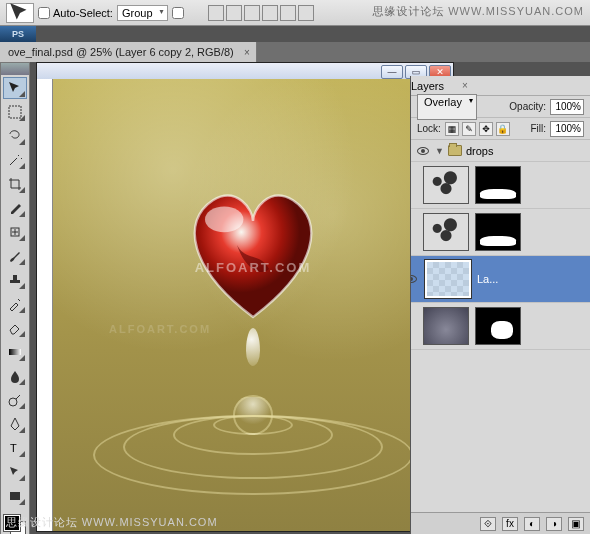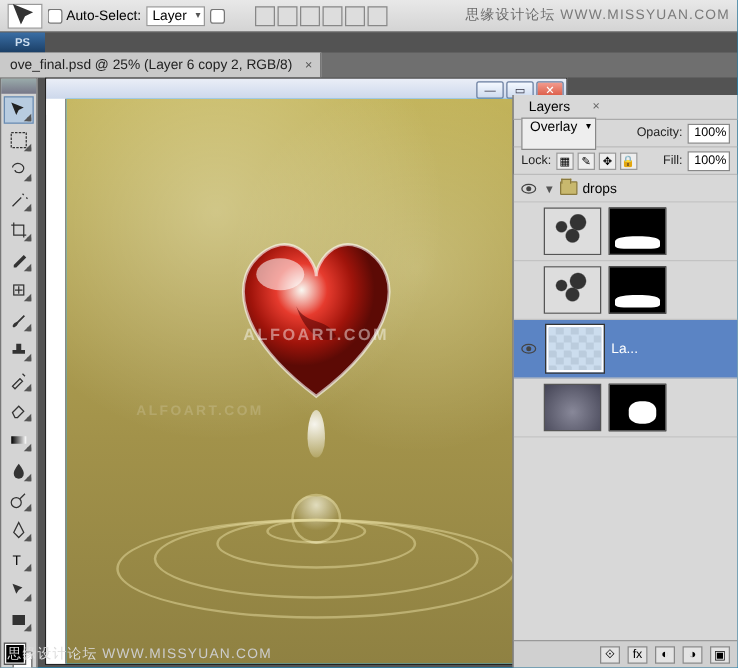--- a/index.html
+++ b/index.html
@@ -67,41 +67,41 @@
 .tool { width:24px; height:22px; display:flex; align-items:center; justify-content:center; border:1px solid transparent; color:#333; position:relative; }
 .tool.active { background:#b8cce0; border:1px solid #6a8bb0; }
 .tool .corner { position:absolute; right:1px; bottom:1px; width:0; height:0; border:3px solid transparent; border-right-color:#555; border-bottom-color:#555; }
 .tool svg { width:16px; height:16px; }
 .color-swatches { width:26px; height:26px; position:relative; margin-top:4px; }
 .sw-fg { position:absolute; left:2px; top:2px; width:16px; height:16px; background:#000; border:1px solid #fff; outline:1px solid #555; }
 .sw-bg { position:absolute; right:2px; bottom:2px; width:16px; height:16px; background:#fff; border:1px solid #555; }
 
 
 .layers-panel { position:absolute; right:0; top:76px; width:180px; bottom:0; background:#d8d8d8; border-left:1px solid #555; display:flex; flex-direction:column; }
-.panel-tab { height:20px; background:#d8d8d8; border-bottom:1px solid #aaa; display:flex; align-items:center; padding:0 12px; gap:18px; }
+.panel-tab { height:20px; background:#d8d8d8; border-bottom:1px solid #aaa; display:flex; align-items:center; padding:0 0; gap:18px; }
 .panel-tab .lbl { font-size:11px; }
 .panel-tab .x { font-size:10px; color:#666; }
 .panel-row { height:22px; display:flex; align-items:center; padding:0 6px; gap:4px; border-bottom:1px solid #bbb; }
 .panel-row .select { border:1px solid #888; background:#eee; padding:1px 14px 11px 6px; flex:0 0 auto; position:relative; }
 .panel-row .select::after { content:"▾"; position:absolute; right:3px; font-size:8px; }
 .panel-row .lbl { font-size:10px; color:#222; }
 .panel-row input[type=text] { width:34px; height:16px; border:1px solid #888; font-size:10px; text-align:right; padding-right:2px; }
 .lock-icons { display:flex; gap:3px; }
 .lock-icons span { width:14px; height:14px; border:1px solid #999; background:#eee; display:flex; align-items:center; justify-content:center; font-size:9px; }
 
 .layer-tree { flex:1; overflow:auto; background:#d8d8d8; }
 .group-row { height:22px; display:flex; align-items:center; gap:4px; padding:0 4px; border-bottom:1px solid #c3c3c3; }
 .vis { width:16px; height:16px; display:flex; align-items:center; justify-content:center; }
 .vis .eye { width:12px; height:8px; border:1px solid #444; border-radius:50%; position:relative; }
 .vis .eye::after { content:""; position:absolute; left:3px; top:1px; width:4px; height:4px; background:#444; border-radius:50%; }
 .tw { font-size:9px; color:#555; }
 .folder { width:14px; height:11px; background:#c8b86e; border:1px solid #8a7a3e; border-radius:1px; position:relative; }
 .folder::before { content:""; position:absolute; left:0; top:-3px; width:6px; height:3px; background:#c8b86e; border:1px solid #8a7a3e; border-bottom:none; }
 
-.layer-row { display:flex; align-items:center; gap:6px; padding:4px 4px 4px 24px; border-bottom:1px solid #c3c3c3; }
+.layer-row { display:flex; align-items:center; gap:6px; padding:4px 4px 4px 12px; border-bottom:1px solid #c3c3c3; }
 .layer-row.selected { background:#5b84c4; color:#fff; }
 .thumb { width:46px; height:38px; border:1px solid #555; background:#fff; flex-shrink:0; display:flex; align-items:center; justify-content:center; overflow:hidden; }
 .thumb.checker { background:
   conic-gradient(#ccc 25%, #fff 0 50%, #ccc 0 75%, #fff 0) 0 0/12px 12px; }
 .mask-thumb { width:46px; height:38px; border:1px solid #555; background:#000; position:relative; flex-shrink:0; }
 .mask-thumb::after { content:""; position:absolute; left:10%; right:10%; top:60%; bottom:10%; background:#fff; border-radius:40% 40% 20% 20%; }
 .thumb .drops-img { width:100%; height:100%; background:
   radial-gradient(circle at 30% 40%, #333 4px, transparent 5px),
   radial-gradient(circle at 60% 30%, #333 6px, transparent 7px),
   radial-gradient(circle at 50% 60%, #333 5px, transparent 6px),
@@ -123,21 +123,21 @@
   <div class="tool-preset">
     <svg viewBox="0 0 16 16">
         <path d="M2 2l10 4-4 2-2 4z" fill="#333"></path>
       </svg>
   </div>
   <label class="opt-checkbox">
     <input type="checkbox" style="">
     <span>Auto-Select:</span>
   </label>
   <div class="opt-select">
-    <span>Layer</span>
+    <span>Group</span>
   </div>
   <label class="opt-checkbox">
     <input type="checkbox" style="">
   </label>
   <div class="align-icons">
     <div class="ai"></div>
     <div class="ai"></div>
     <div class="ai"></div>
     <div class="ai"></div>
     <div class="ai"></div>

